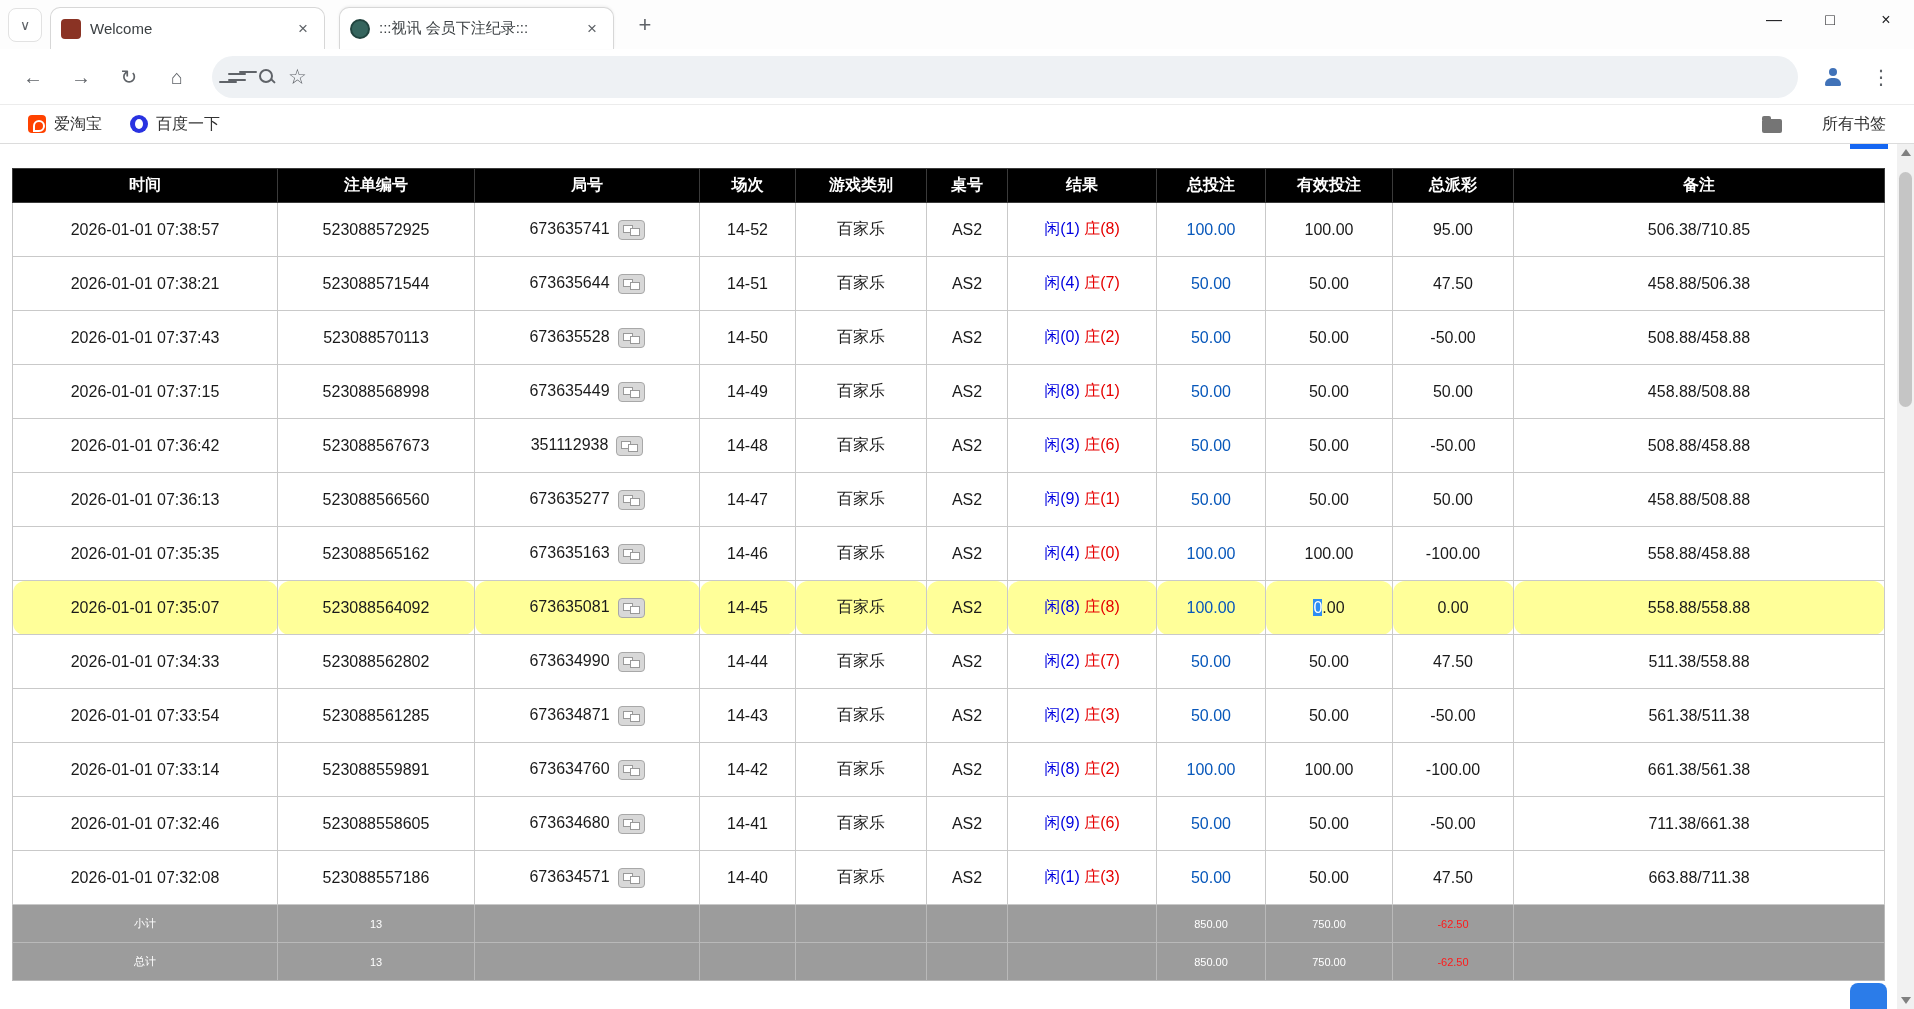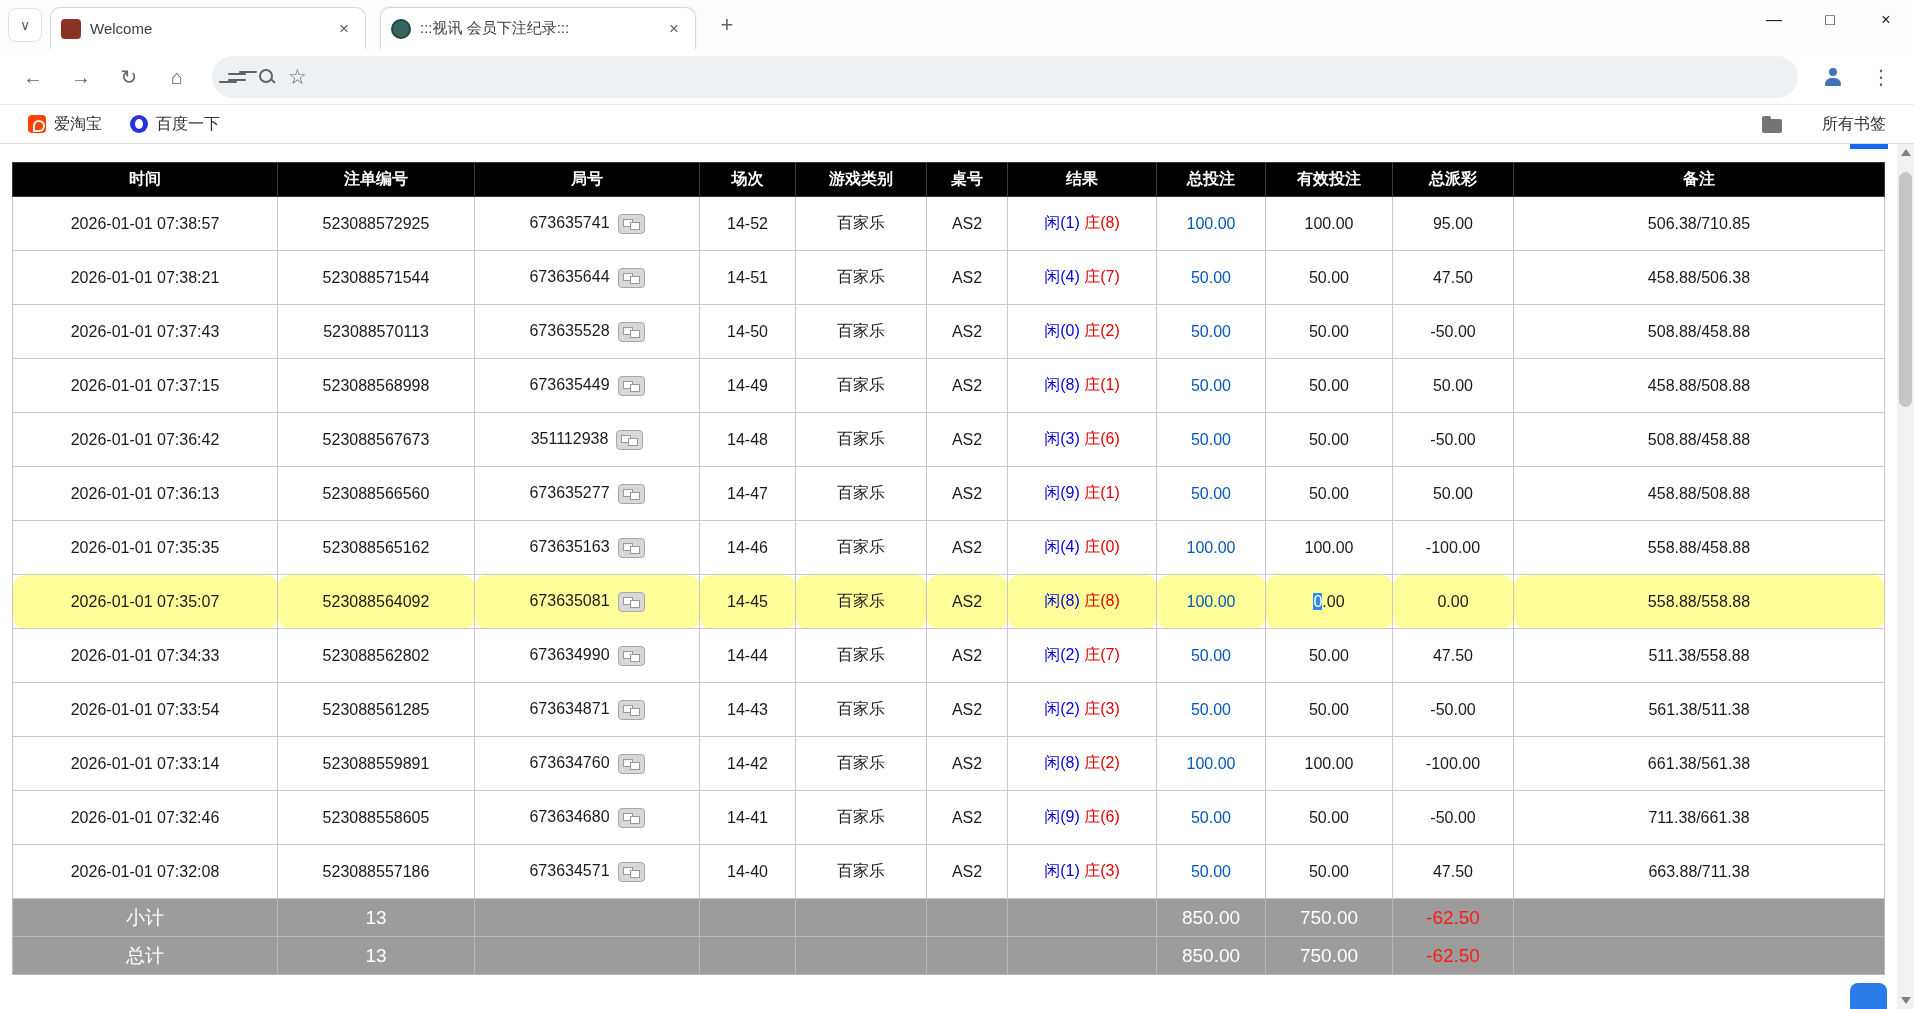--- a/index.html
+++ b/index.html
@@ -5,21 +5,21 @@
   * { margin:0; padding:0; box-sizing:border-box; }
   html,body { width:1914px; height:1009px; overflow:hidden; background:#fff;
     font-family:"Liberation Sans","DejaVu Sans",sans-serif; }
 
   .window { width:1914px; height:1009px; display:flex; flex-direction:column; background:#fff; }
 
   
   .tabstrip { height:49px; display:flex; align-items:flex-end; padding-left:8px; background:#fdfdfd; position:relative; }
   .tab-search { width:34px; height:34px; margin:0 8px 7px 0; border:1px solid #e2e2e2; border-radius:8px;
     display:flex; align-items:center; justify-content:center; color:#5f6368; font-size:14px; background:#fff; cursor:pointer; }
-  .tab { width:316px; height:42px; border:1px solid #d7d7d7; border-bottom:none; border-radius:10px 10px 0 0;
+  .tab { width:275px; height:42px; border:1px solid #d7d7d7; border-bottom:none; border-radius:10px 10px 0 0;
     display:flex; align-items:center; gap:9px; padding:0 10px; background:#fff; margin-right:14px; cursor:pointer; }
   .tab.active { box-shadow:0 -1px 3px rgba(0,0,0,.06); }
   .tab-title { flex:1; font-size:15px; color:#3c4043; white-space:nowrap; overflow:hidden; text-overflow:ellipsis; }
   .tab-close { width:22px; height:22px; border-radius:50%; display:flex; align-items:center; justify-content:center;
     font-size:17px; color:#5f6368; }
   .favicon { width:20px; height:20px; flex:0 0 auto; }
   .fav-welcome { background:#8a3324; border-radius:4px; }
   .fav-record { background:#35655e; border-radius:50%; border:2px solid #21443f; }
   .new-tab { width:34px; height:34px; margin-bottom:7px; display:flex; align-items:center; justify-content:center;
     font-size:22px; color:#5f6368; border-radius:50%; cursor:pointer; }
@@ -66,38 +66,38 @@
   .bm-icon.baidu::after { content:""; position:absolute; left:5px; top:4px; width:8px; height:10px;
     background:#fff; border-radius:50%; }
   .folder-icon { position:relative; width:20px; height:14px; background:#757575; border-radius:2px; margin-top:3px; }
   .folder-icon::before { content:""; position:absolute; left:0; top:-3px; width:9px; height:4px;
     background:#757575; border-radius:2px 2px 0 0; }
 
   
   .content { position:relative; flex:1; background:#fff; }
   .blue-indicator { position:absolute; top:0; right:26px; width:38px; height:5px; background:#1667f2; }
 
-  table.bet-table { table-layout:fixed; width:1872px; margin:18px 0 0 12px; border-collapse:collapse; }
+  table.bet-table { table-layout:fixed; width:1872px; margin:24px 0 0 12px; border-collapse:collapse; }
   .bet-table th { height:34px; background:#000; color:#fff; font-size:16px; font-weight:bold;
     border:1px solid #3a3a3a; text-align:center; }
   .bet-table tbody td { height:54px; border:1px solid #c9c9c9; font-size:16px; color:#1a1a1a;
     text-align:center; background:#fff; overflow:hidden; white-space:nowrap; }
   .bet-table tbody tr.highlighted td { background:#ffff99;border-radius:12px; }
   .c-blue { color:#0757ba; cursor:pointer; }
   .player { color:#0000e0; }
   .banker { color:#e60000; }
   .neg { color:#ff1a1a; }
   .sel { background:#2e8df3; color:#fff; }
   .round-icon { display:inline-block; width:27px; height:20px; margin-left:8px; vertical-align:middle;
     background:#d8d8d8; border:1px solid #a8a8a8; border-radius:4px; position:relative; cursor:pointer; }
   .round-icon::before { content:""; position:absolute; left:4px; top:4px; width:8px; height:6px;
     background:#fff; border:1px solid #999; }
   .round-icon::after { content:""; position:absolute; right:4px; bottom:3px; width:8px; height:6px;
     background:#fff; border:1px solid #999; }
-  .bet-table tfoot td { height:38px; background:#9c9c9c; color:#fff; font-size:19px; text-align:center;
+  .bet-table tfoot td { height:38px; background:#9c9c9c; color:#fff; font-size:11px; text-align:center;
     border:1px solid #b9b9b9; }
   .bet-table tfoot td.neg { color:#ff1a1a; }
 
   .fab { position:absolute; right:27px; bottom:0; width:37px; height:26px; background:#2b7ce9;
     border-radius:8px 8px 0 0; cursor:pointer; }
 
   
   .scrollbar { position:absolute; top:0; right:0; width:17px; height:100%; background:#f1f1f1; }
   .sb-arrow { position:absolute; left:0; width:17px; height:17px; display:flex; align-items:center; justify-content:center; cursor:pointer; }
   .sb-arrow.up { top:0; }

